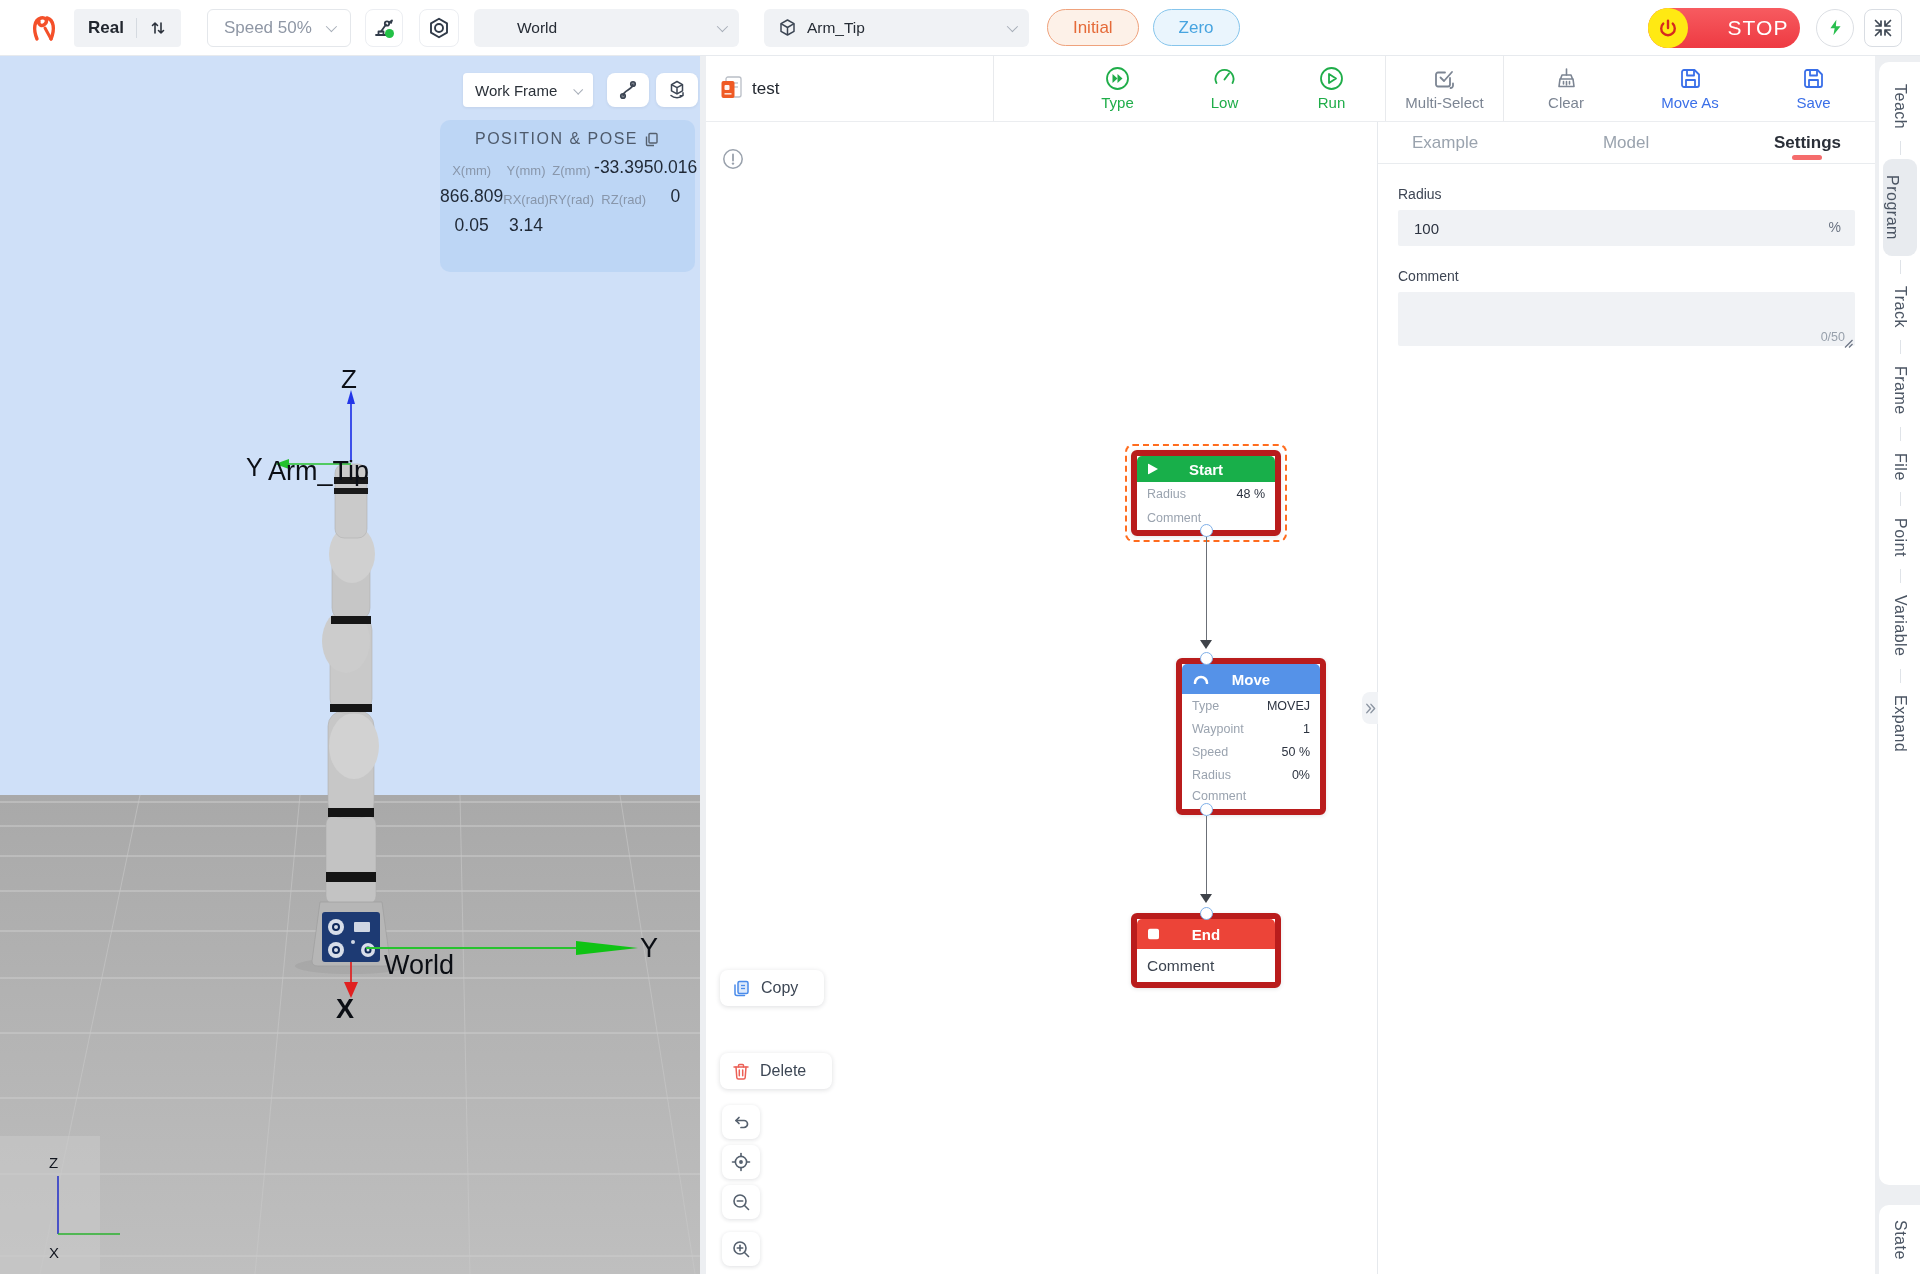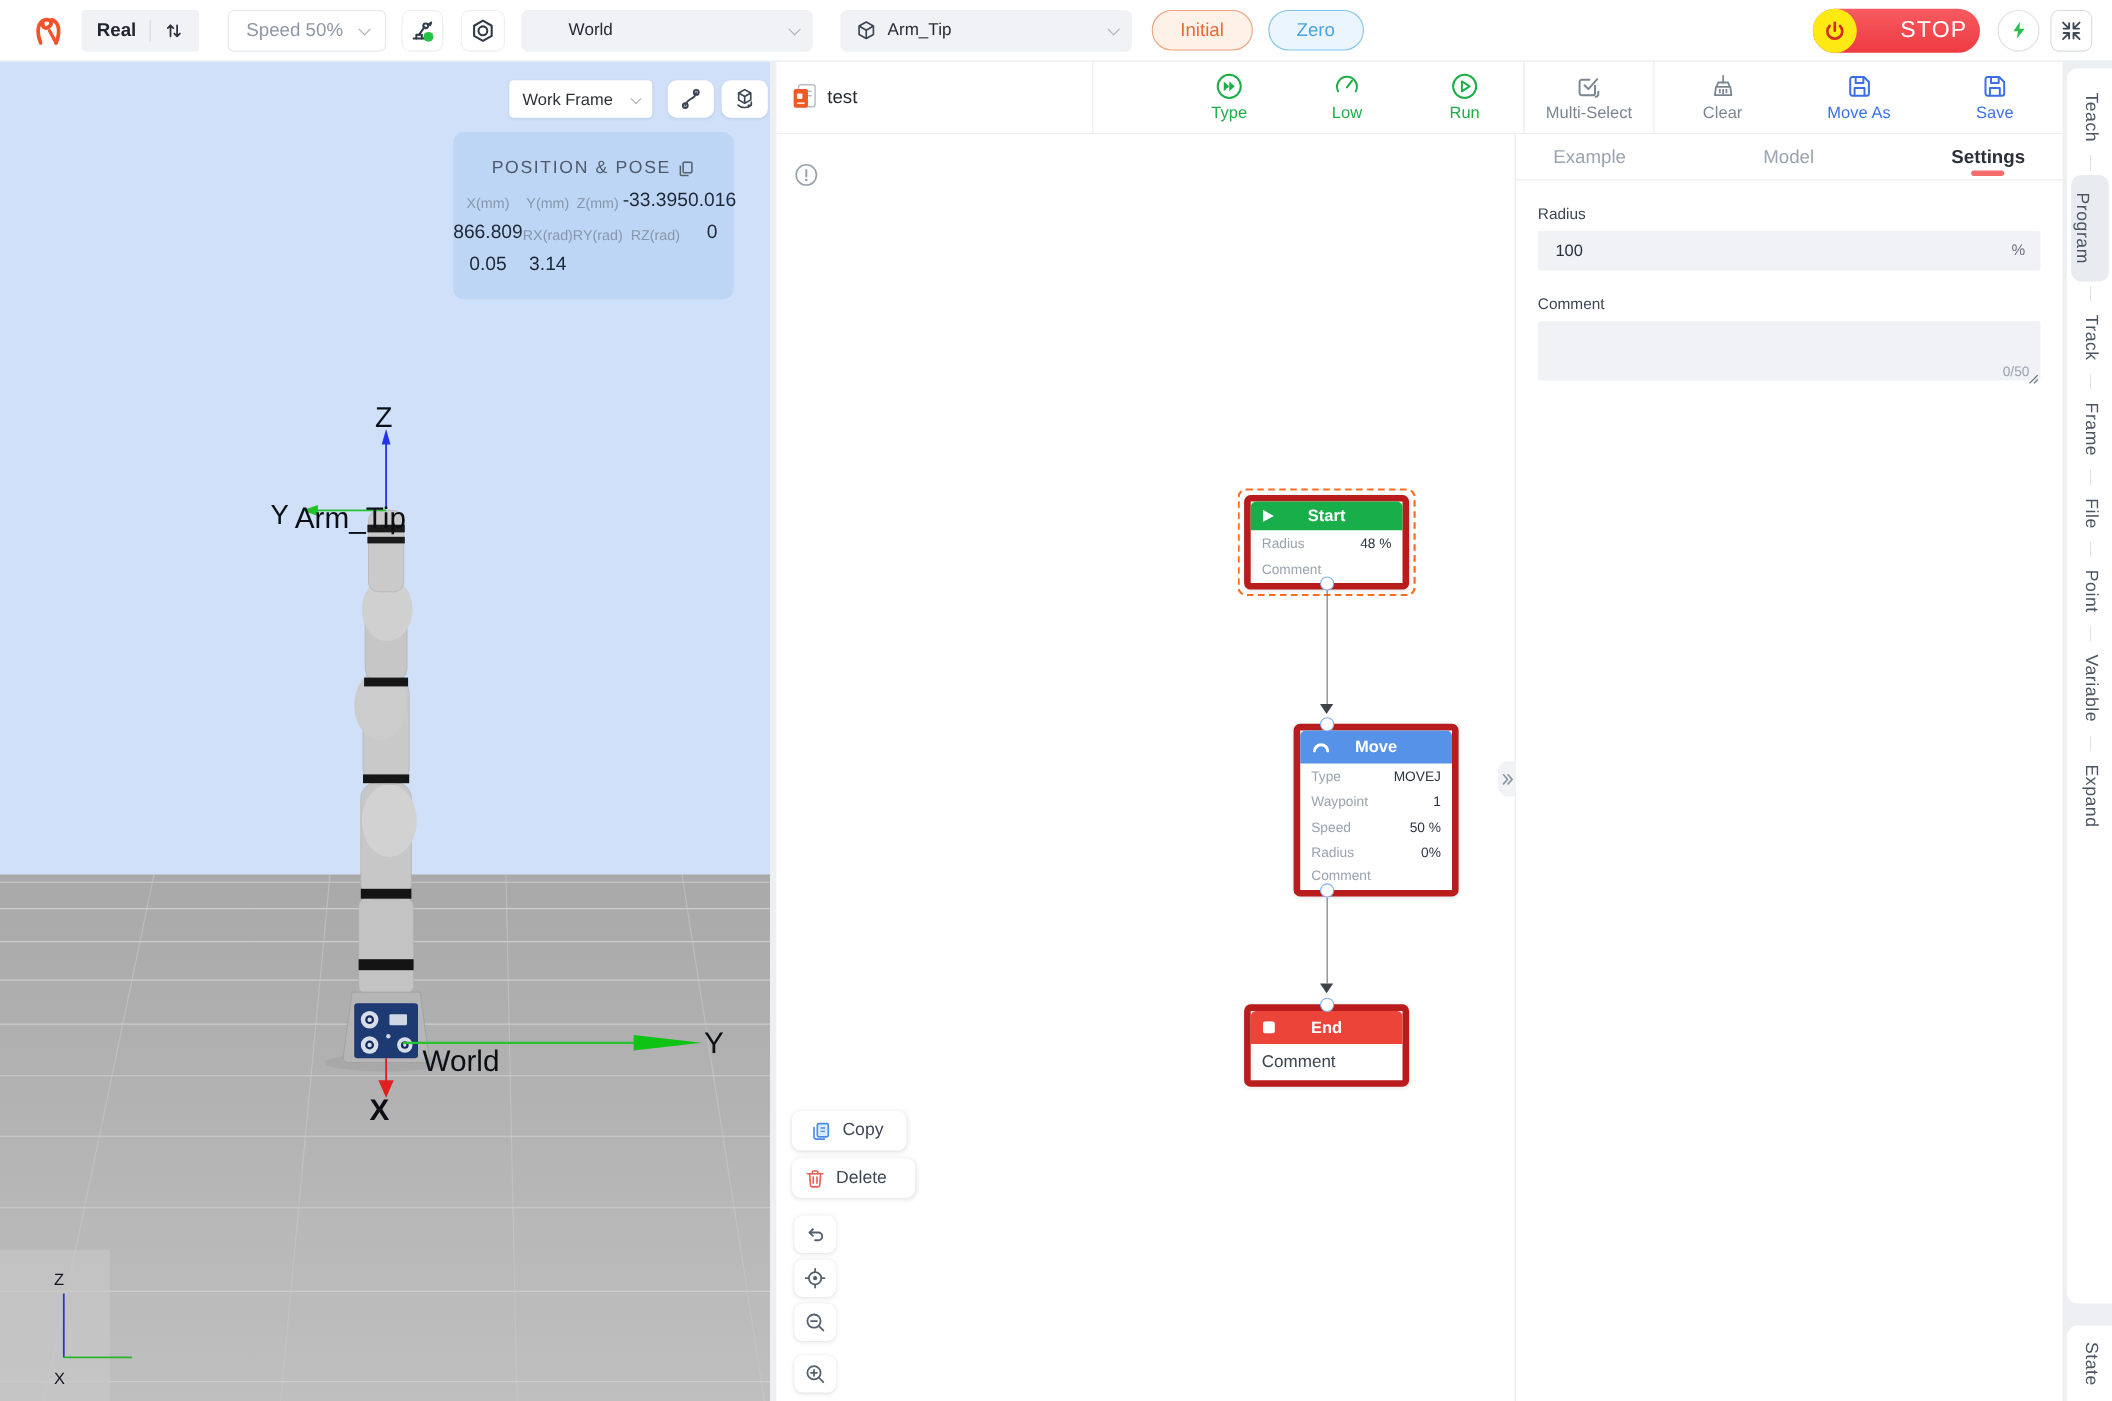--- a/index.html
+++ b/index.html
@@ -29,21 +29,21 @@
   
   .main { display:flex; height:1218px; }
   .viewport { width:700px; height:100%; background:#cfe0f8; position:relative; flex:none; overflow:hidden; }
   .scene { position:absolute; left:0; top:0; }
 
   .vp-toolbar { position:absolute; left:463px; top:17px; display:flex; }
   .wf-dd { width:130px; height:34px; background:#fff; border-radius:4px; display:flex; align-items:center; justify-content:space-between; padding:0 12px; font-size:15px; color:#2a3038; cursor:pointer; box-shadow:0 1px 3px rgba(30,40,60,.08); }
   .vp-btn { width:42px; height:34px; background:#fff; border-radius:8px; display:flex; align-items:center; justify-content:center; cursor:pointer; box-shadow:0 1px 3px rgba(30,40,60,.08); }
   .vp-btn.b1 { margin-left:14px; } .vp-btn.b2 { margin-left:7px; }
 
-  .pose { position:absolute; left:412px; top:64px; width:255px; height:152px; background:rgba(186,211,244,.85); border-radius:10px; padding-top:24px; }
+  .pose { position:absolute; left:440px; top:64px; width:255px; height:152px; background:rgba(186,211,244,.85); border-radius:10px; padding-top:10px; }
   .pose-title { text-align:center; font-size:16px; letter-spacing:1.5px; color:#4e5a6b; display:flex; align-items:center; justify-content:center; gap:2px; }
   .pose-grid { display:grid; grid-template-columns:1fr 1fr 1fr 1fr 1fr; margin-top:9px; row-gap:8px; }
   .pose-label { text-align:center; font-size:13px; color:#8896aa; margin-top:6px; }
   .pose-val { text-align:center; font-size:17.5px; color:#1f2835; }
 
   
   .program { flex:1; margin-left:6px; margin-right:4px; display:flex; flex-direction:column; background:#fff; }
   .prog-header { height:66px; background:#fff; border-bottom:1px solid #ebedf0; display:flex; align-items:center; flex:none; }
   .ph-file { width:288px; border-right:1px solid #e8eaed; height:100%; display:flex; align-items:center; padding-left:14px; gap:9px; font-size:17px; color:#232830; }
   .ph-pad { width:70px; height:100%; }
@@ -499,21 +499,21 @@
                     <rect x="0" y="0" width="11" height="11" rx="2.5" fill="#fff"></rect>
                   </svg>
               </span>
               <span>End</span>
             </div>
             <div class="end-row">Comment</div>
           </div>
         </div>
         <div class="port" style="left:494px; top:785px;"></div>
 
-        <div class="ctx-btn" style="left:14px; top:888px; width:104px;justify-content:center;">
+        <div class="ctx-btn" style="left:14px; top:848px; width:104px;">
           <svg width="19" height="19" viewBox="0 0 19 19">
             <rect x="6" y="2.5" width="10" height="12" rx="1.5" fill="#dcE9fb" stroke="#4a8bea" stroke-width="1.5"></rect>
             <path d="M3 6 V14.5 A2 2 0 0 0 5 16.5 H12.5" fill="none" stroke="#4a8bea" stroke-width="1.5" stroke-linecap="round"></path>
             <line x1="9" y1="6.5" x2="13" y2="6.5" stroke="#4a8bea" stroke-width="1.3"></line>
             <line x1="9" y1="9.5" x2="13" y2="9.5" stroke="#4a8bea" stroke-width="1.3"></line>
           </svg>
           <span>Copy</span>
         </div>
         <div class="ctx-btn" style="left:14px; top:931px; width:112px;">
           <svg width="18" height="19" viewBox="0 0 18 19">

